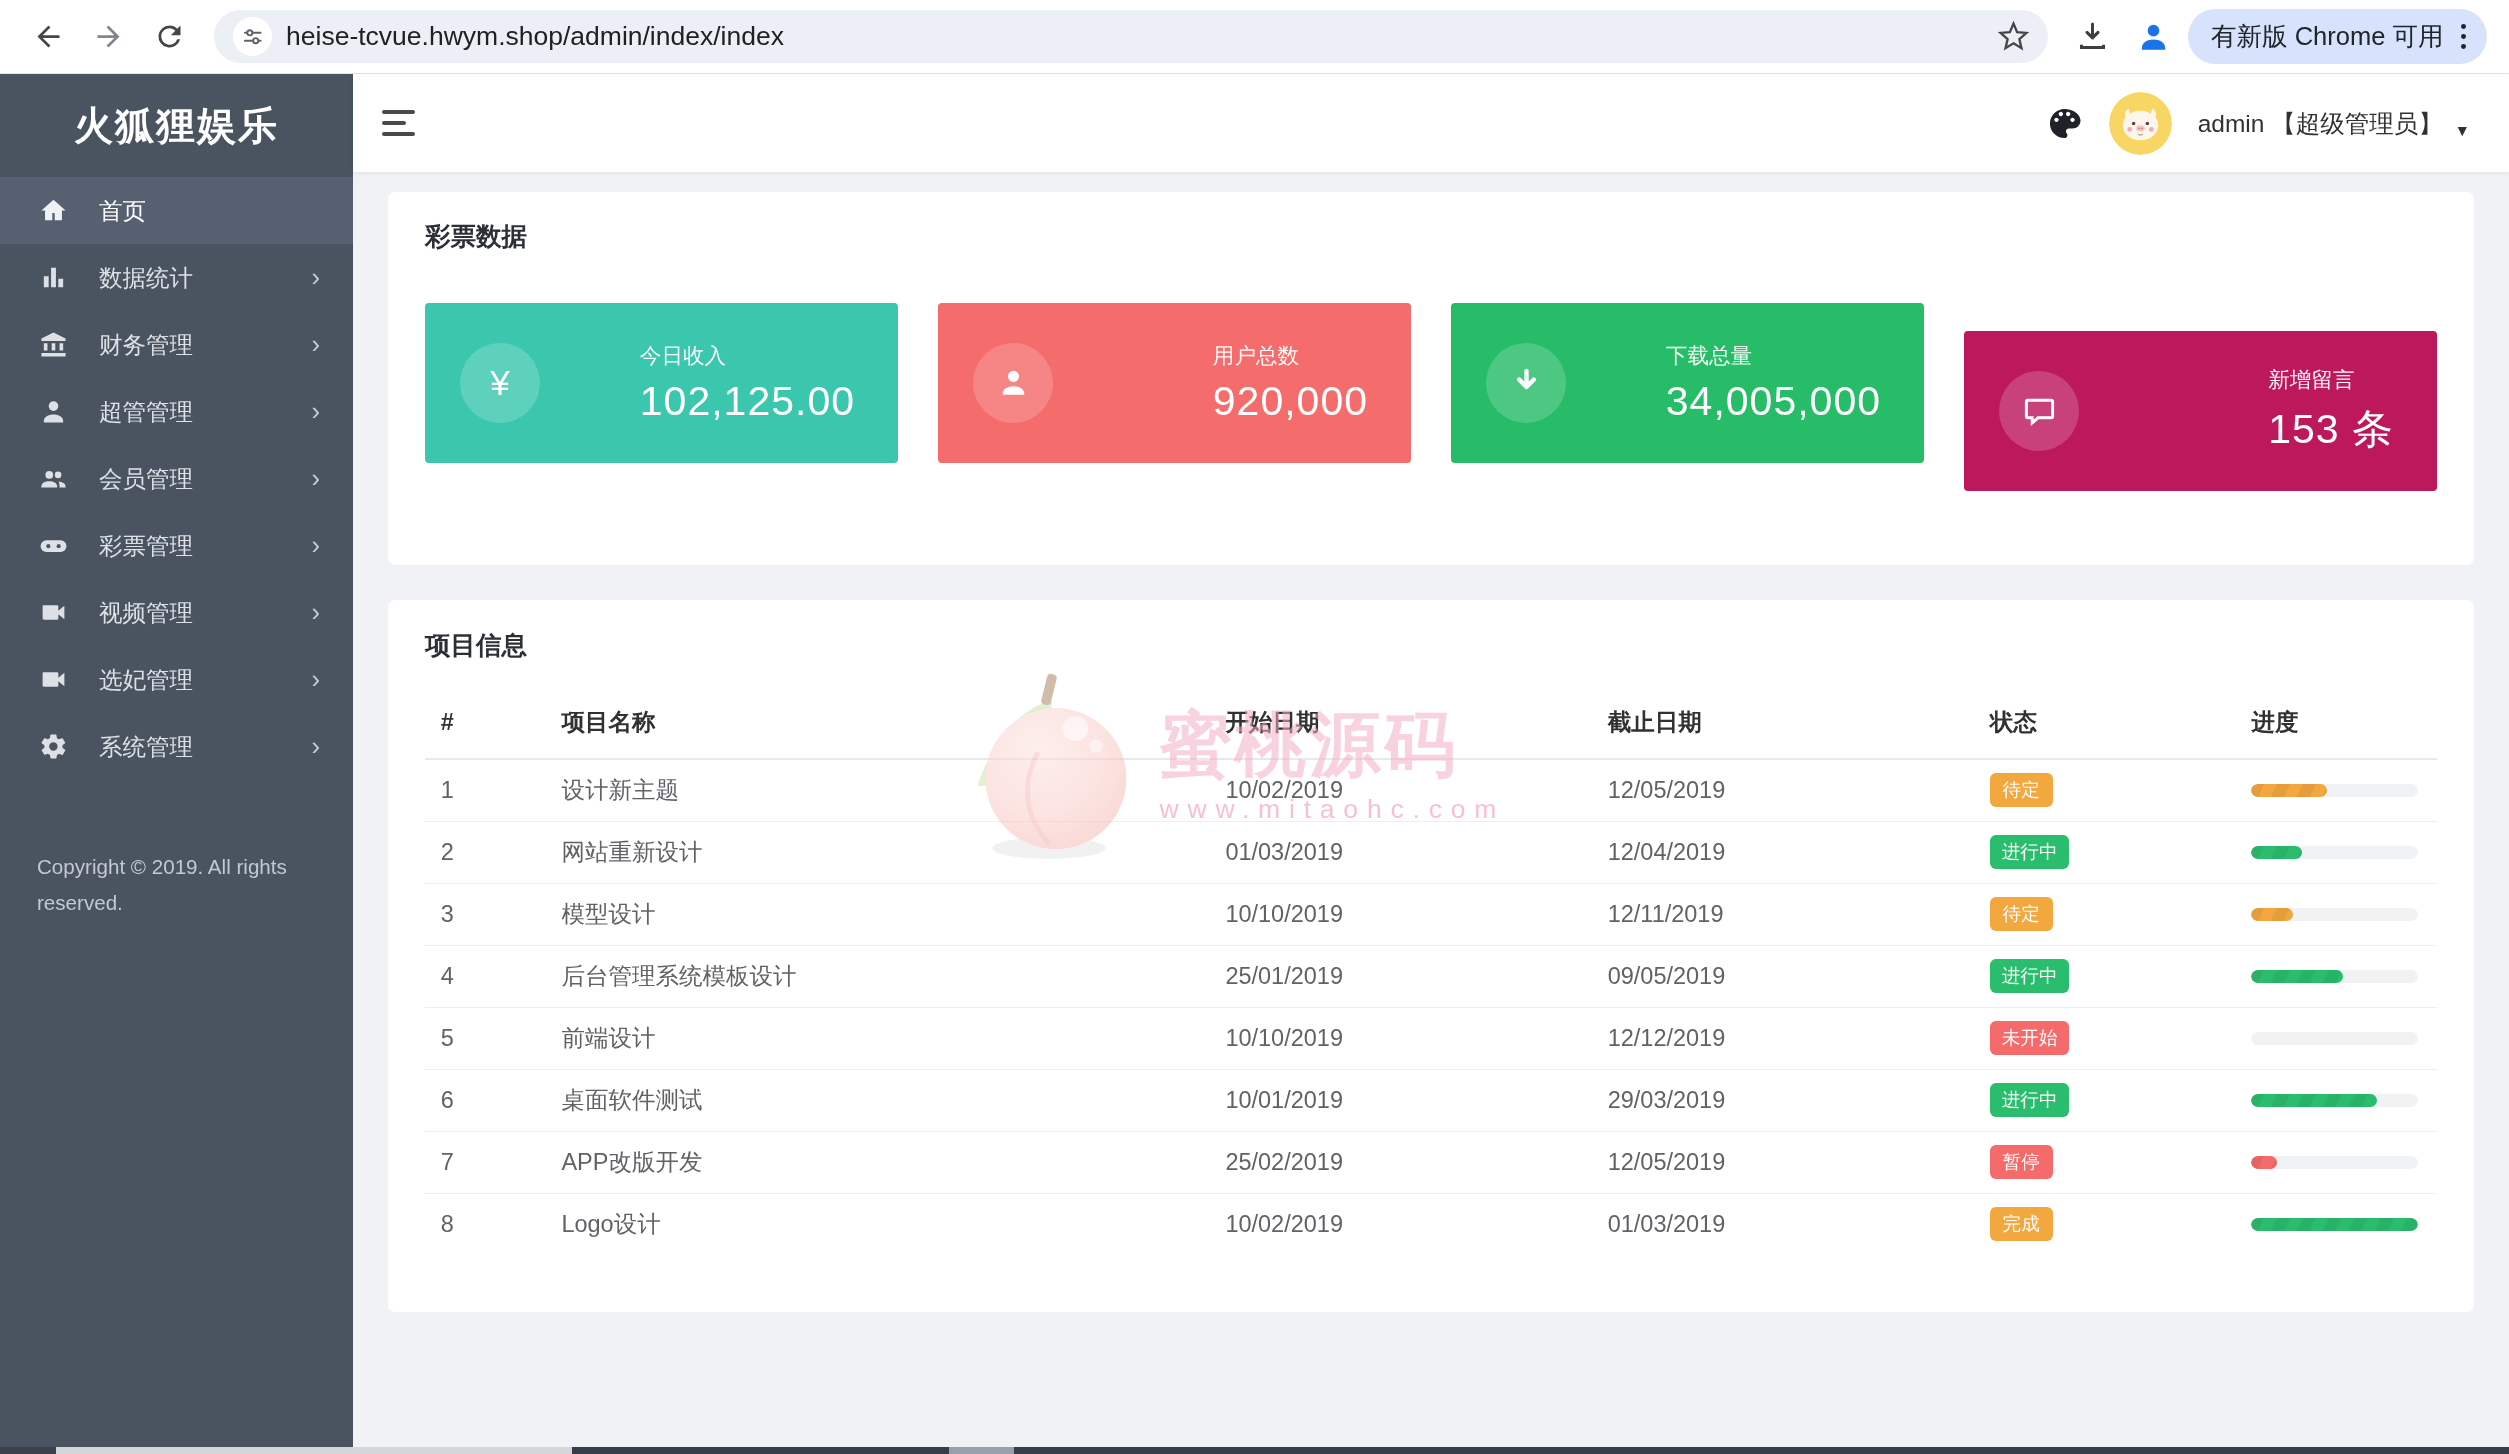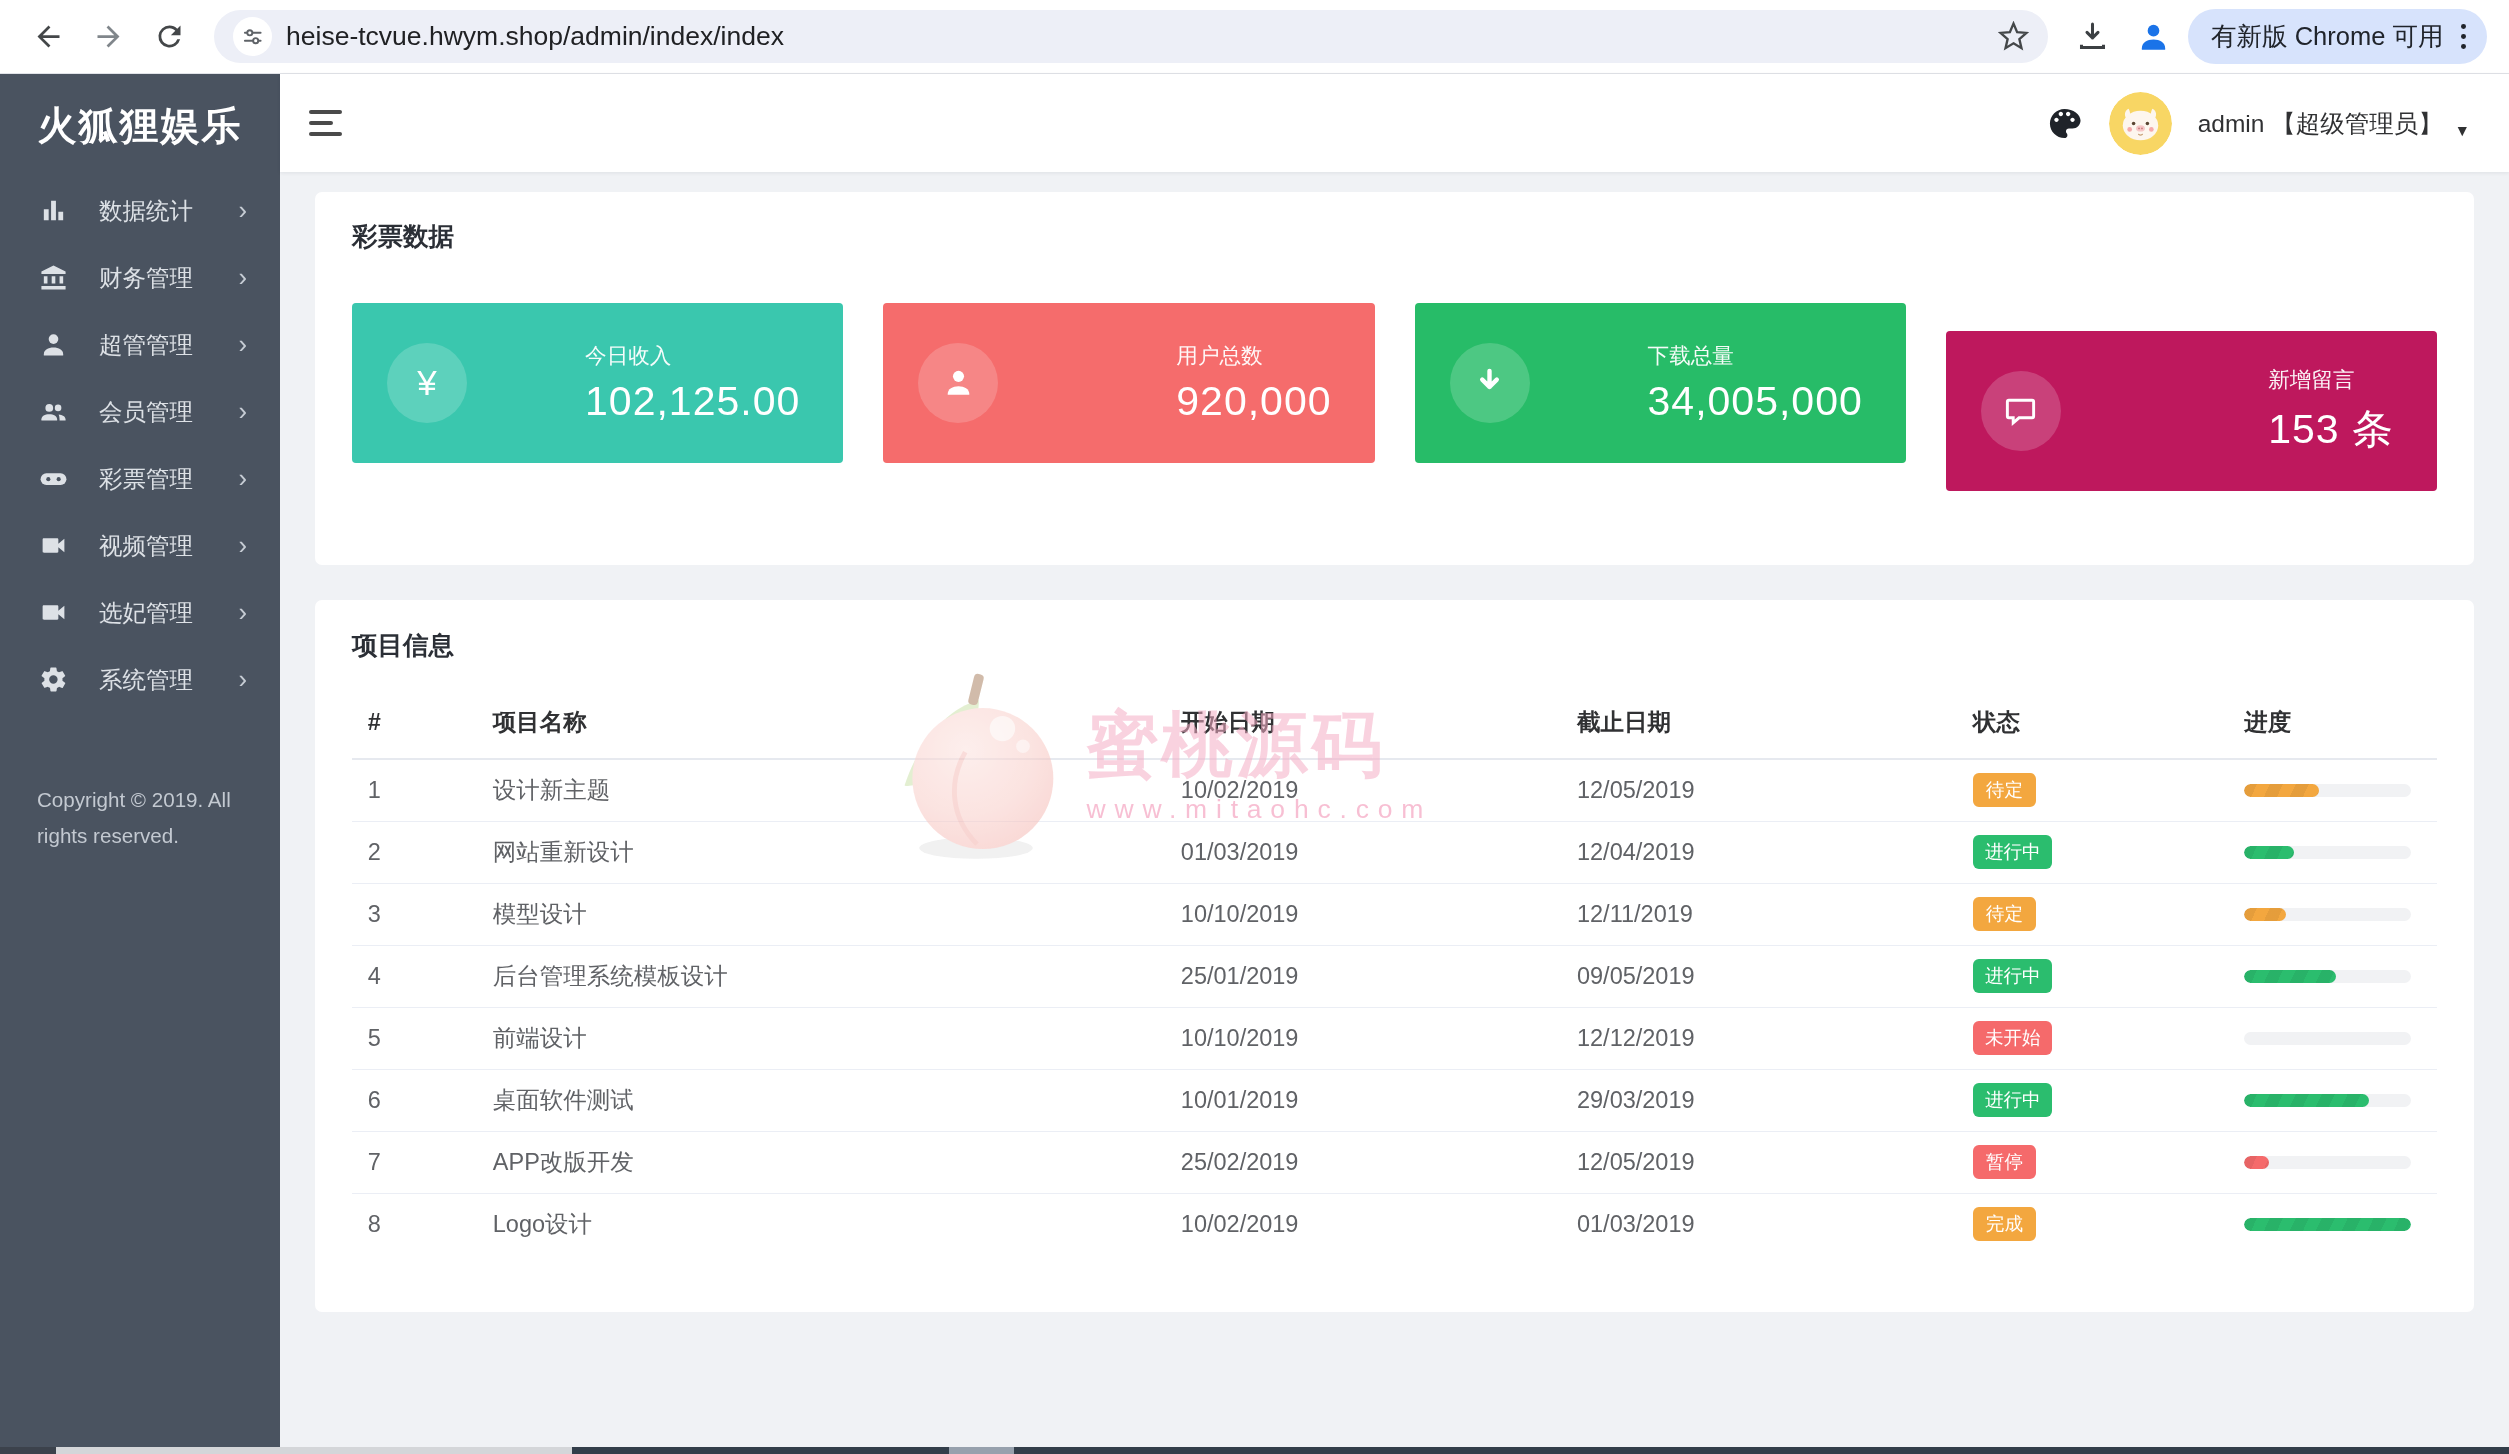--- a/index.html
+++ b/index.html
@@ -19,21 +19,21 @@
     display:flex;align-items:center;justify-content:center;flex:0 0 auto;}
   .url-text{font-size:26.5px;color:#202124;white-space:nowrap;overflow:hidden;flex:1;}
   .star-btn{margin-left:auto;flex:0 0 auto;display:flex;align-items:center;}
   .update-pill{height:55px;background:#d7e3fc;border-radius:27.4px;display:flex;align-items:center;
     padding:0 13.7px 0 23.5px;gap:9.8px;flex:0 0 auto;}
   .update-pill span{font-size:25.5px;color:#20242b;white-space:nowrap;}
   .kebab{display:flex;flex-direction:column;gap:4.9px;padding:5.9px 7.8px;}
   .kebab i{width:4.9px;height:4.9px;border-radius:50%;background:#20242b;display:block;}
   
   .app{display:flex;height:1381px;position:relative;}
-  .sidebar{width:280px;background:#4a5360;flex:0 0 auto;display:flex;flex-direction:column;}
+  .sidebar{width:353px;background:#4a5360;flex:0 0 auto;display:flex;flex-direction:column;}
   .logo{height:103px;display:flex;align-items:center;justify-content:center;
     color:#ffffff;font-size:39px;font-weight:bold;letter-spacing:2px;}
   .menu{display:flex;flex-direction:column;}
   .menu-item{height:67px;display:flex;align-items:center;padding:0 33px 0 37px;box-sizing:border-box;
     color:#dde1e6;font-size:23.5px;cursor:pointer;}
   .menu-item.active{background:#566070;color:#ffffff;}
   .menu-item .mi-icon{width:33px;height:33px;margin-right:29px;flex:0 0 auto;display:flex;align-items:center;justify-content:center;}
   .menu-item .mi-icon svg{display:block;}
   .menu-item .chev{margin-left:auto;color:#c6ccd4;font-size:25.5px;line-height:1;}
   .copyright{margin-top:69px;padding:0 37px;color:#c3c9d1;font-size:20.6px;line-height:1.75;}
@@ -152,20 +152,28 @@
       </span>
   </div>
 </div>
 
 <div class="app">
 
   <div class="sidebar">
     <div class="logo">火狐狸娱乐</div>
     <div class="menu">
 
+      <div class="menu-item active">
+        <span class="mi-icon">
+          <svg width="29" height="29" viewBox="0 0 24 24">
+              <path d="M12 3 2 12h3v8h6v-6h2v6h6v-8h3z" fill="#eef0f3"></path>
+            </svg>
+        </span>
+        <span>首页</span>
+      </div>
 
       <div class="menu-item">
         <span class="mi-icon">
           <svg width="29" height="29" viewBox="0 0 24 24">
               <path d="M4 11h4v9H4zM10 4h4v16h-4zM16 13h4v7h-4z" fill="#dde1e6"></path>
             </svg>
         </span>
         <span>数据统计</span>
         <span class="chev">›</span>
       </div>

